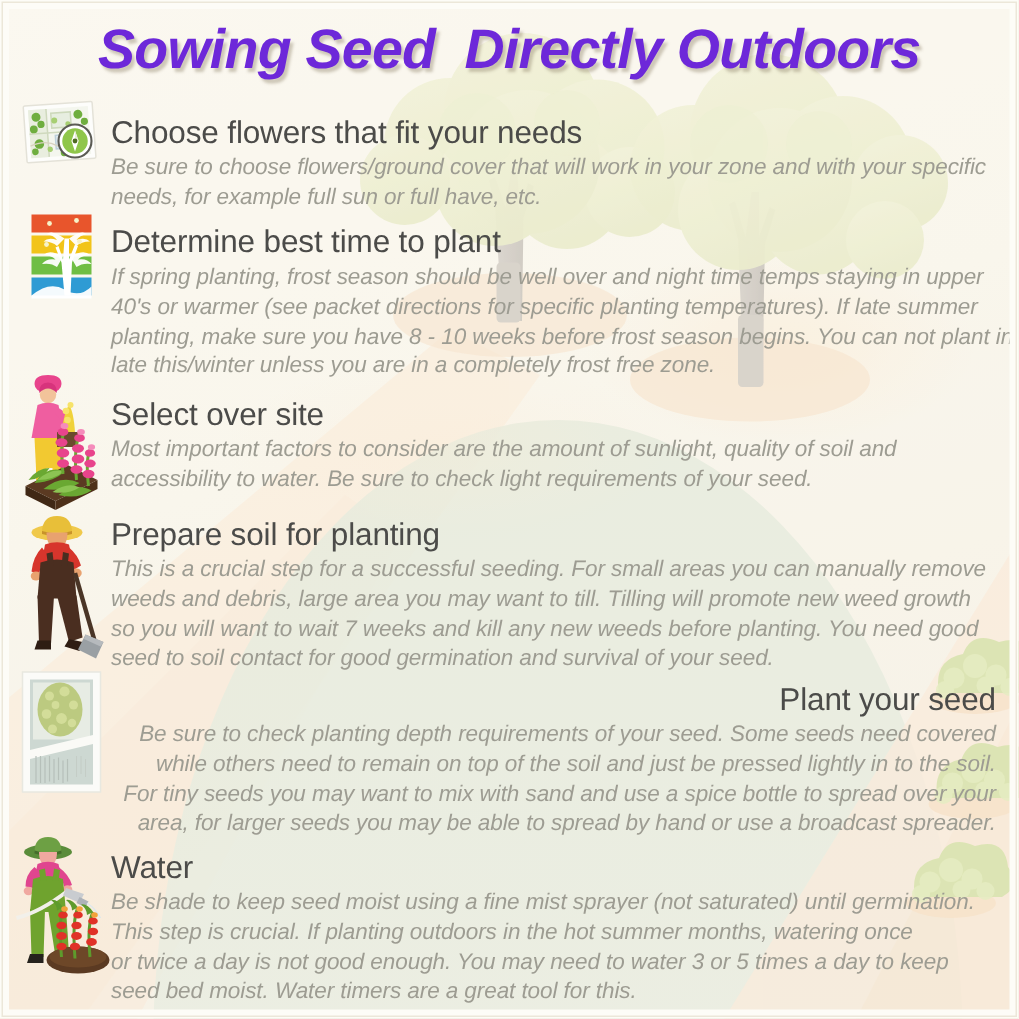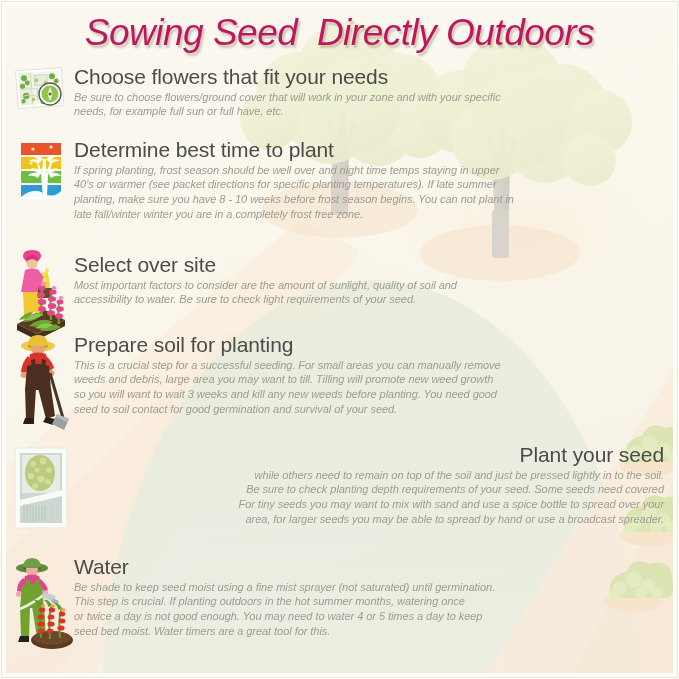--- a/index.html
+++ b/index.html
@@ -30,59 +30,59 @@
     pointer-events:none;z-index:41;
   }
 
   
   .title-wrap{
     position:absolute;left:0;top:12px;width:679px;text-align:center;z-index:20;
   }
   .title{
     display:inline-block;
     font-family:"Liberation Sans","DejaVu Sans",sans-serif;
-    font-style:italic;font-weight:normal;
+    font-style:italic;font-weight:bold;
     font-size:37px;letter-spacing:-0.5px;
-    color:#be185d;
+    color:#6d28d9;
     text-shadow:2px 3px 2px rgba(150,140,115,.45);
     white-space:pre;
   }
 
   
   .sections{position:absolute;left:0;top:0;width:679px;height:679px;z-index:25;}
   .sec{
     position:absolute;
     display:flex;
     align-items:flex-start;
   }
   .icon-cell{
     width:66px;min-width:66px;
     display:flex;justify-content:center;align-items:flex-start;
     padding-top:2px;
   }
   .txt-cell{flex:1;padding-right:8px;}
   .sec-head{
     font-size:21px;color:#4b4b49;font-weight:400;
-    line-height:1.08;margin:4px 0 1px 0;
+    line-height:1.08;margin:16px 0 1px 0;
     font-family:"Liberation Sans","DejaVu Sans",sans-serif;
     letter-spacing:-0.1px;
   }
   .sec-body{
-    font-size:11px;color:#9d9c92;font-style:italic;
+    font-size:15px;color:#9d9c92;font-style:italic;
     line-height:1.33;margin:0;
     font-family:"Liberation Sans","DejaVu Sans",sans-serif;
     letter-spacing:-0.05px;
   }
   .sec-body span{display:block;white-space:nowrap;}
 
   
   #sec-0{left:8px;top:62px;width:664px;}
   #sec-1{left:8px;top:135px;width:664px;}
   #sec-2{left:8px;top:250px;width:664px;}
-  #sec-3{left:8px;top:330px;width:664px;}
+  #sec-3{left:8px;top:330px;width:664px;align-items:center;}
   #sec-4{left:8px;top:440px;width:664px;text-align:right;}
   #sec-5{left:8px;top:552px;width:664px;}
 
   #sec-0 .icon-cell{padding-top:4px;}
   #sec-1 .icon-cell{padding-top:6px;}
   #sec-2 .icon-cell{padding-top:0px;}
   #sec-3 .icon-cell{padding-top:2px;}
   #sec-4 .icon-cell{padding-top:6px;}
   #sec-5 .icon-cell{padding-top:2px;}
 
@@ -303,21 +303,21 @@
               <circle cx="36" cy="20" r="1.6"></circle>
           </g>
         </svg>
       </div>
       <div class="txt-cell">
         <div class="sec-head">Determine best time to plant</div>
         <div class="sec-body">
           <span>If spring planting, frost season should be well over and  night time temps staying in upper</span>
           <span>40's or warmer (see packet directions for specific planting temperatures). If late summer</span>
           <span>planting, make sure you have 8 - 10 weeks before frost season begins. You can not plant in</span>
-          <span>late fall/winter winter you are in a completely frost free zone.</span>
+          <span>late this/winter unless you are in a completely frost free zone.</span>
         </div>
       </div>
     </div>
 
     <div class="sec" id="sec-2">
       <div class="icon-cell">
         <svg class="ico" width="60" height="92" viewBox="0 0 60 92">
 
           <g>
             <path d="M20 12 q-8 -1 -8 -6 q0 -6 9 -6 q9 0 9 6 q0 5 -8 6 Z" fill="#e8448c"></path>
@@ -419,21 +419,21 @@
           <path d="M39 41 L52 86" stroke="#4a3526" stroke-width="3" fill="none"></path>
           <path d="M46 82 l12 5 l-5 11 l-12 -6 Z" fill="#9aa0a4"></path>
           <path d="M46 82 l12 5 l-2 3 l-11 -5 Z" fill="#b6babd"></path>
         </svg>
       </div>
       <div class="txt-cell">
         <div class="sec-head">Prepare soil for planting</div>
         <div class="sec-body">
           <span>This is a crucial step for a successful seeding. For small areas you can manually remove</span>
           <span>weeds and debris, large area you may want to till. Tilling will promote new weed growth</span>
-          <span>so you will want to wait 3 weeks and kill any new weeds before planting. You need good</span>
+          <span>so you will want to wait 7 weeks and kill any new weeds before planting. You need good</span>
           <span>seed to soil contact for good germination and survival of your seed.</span>
         </div>
       </div>
     </div>
 
     <div class="sec" id="sec-4">
       <div class="icon-cell">
         <svg class="ico" width="56" height="84" viewBox="0 0 56 84">
           <rect x="2" y="2" width="52" height="80" fill="#fbfbf8"></rect>
           <rect x="7" y="7" width="42" height="70" fill="#cdd8d2"></rect>
@@ -469,22 +469,22 @@
             <path d="M38 58 L38 72"></path>
               <path d="M41 58 L41 70"></path>
               <path d="M44 60 L44 72"></path>
           </g>
           <rect x="2" y="2" width="52" height="80" fill="none" stroke="#e8e8e0"></rect>
         </svg>
       </div>
       <div class="txt-cell">
         <div class="sec-head">Plant your seed</div>
         <div class="sec-body">
+          <span>Be sure to check planting depth requirements of  your seed.  Some seeds need covered</span>
           <span>while others need to remain on top of the soil and just be pressed lightly in to the  soil.</span>
-          <span>Be sure to check planting depth requirements of  your seed.  Some seeds need covered</span>
           <span>For tiny seeds you may want to mix with sand and use a spice bottle to spread over your</span>
           <span>area, for larger seeds you may be able to spread by hand or use a broadcast spreader.</span>
         </div>
       </div>
     </div>
 
     <div class="sec" id="sec-5">
       <div class="icon-cell">
         <svg class="ico" width="66" height="100" viewBox="0 0 66 100">
 
@@ -547,21 +547,21 @@
               <ellipse cx="55" cy="56" rx="2.2" ry="1.8"></ellipse>
             </g>
           </g>
         </svg>
       </div>
       <div class="txt-cell">
         <div class="sec-head">Water</div>
         <div class="sec-body">
           <span>Be shade to keep seed moist using a fine mist sprayer (not saturated) until germination.</span>
           <span>This step is crucial. If planting outdoors in the hot summer months, watering once</span>
-          <span> or twice a day is not good enough. You may need to water 4 or 5 times a day to keep</span>
+          <span> or twice a day is not good enough. You may need to water 3 or 5 times a day to keep</span>
           <span>seed bed moist. Water timers are a great tool for this.</span>
         </div>
       </div>
     </div>
 
   </div>
 
   <div class="edge-frame"></div>
   <div class="outer-line"></div>
 </div>

